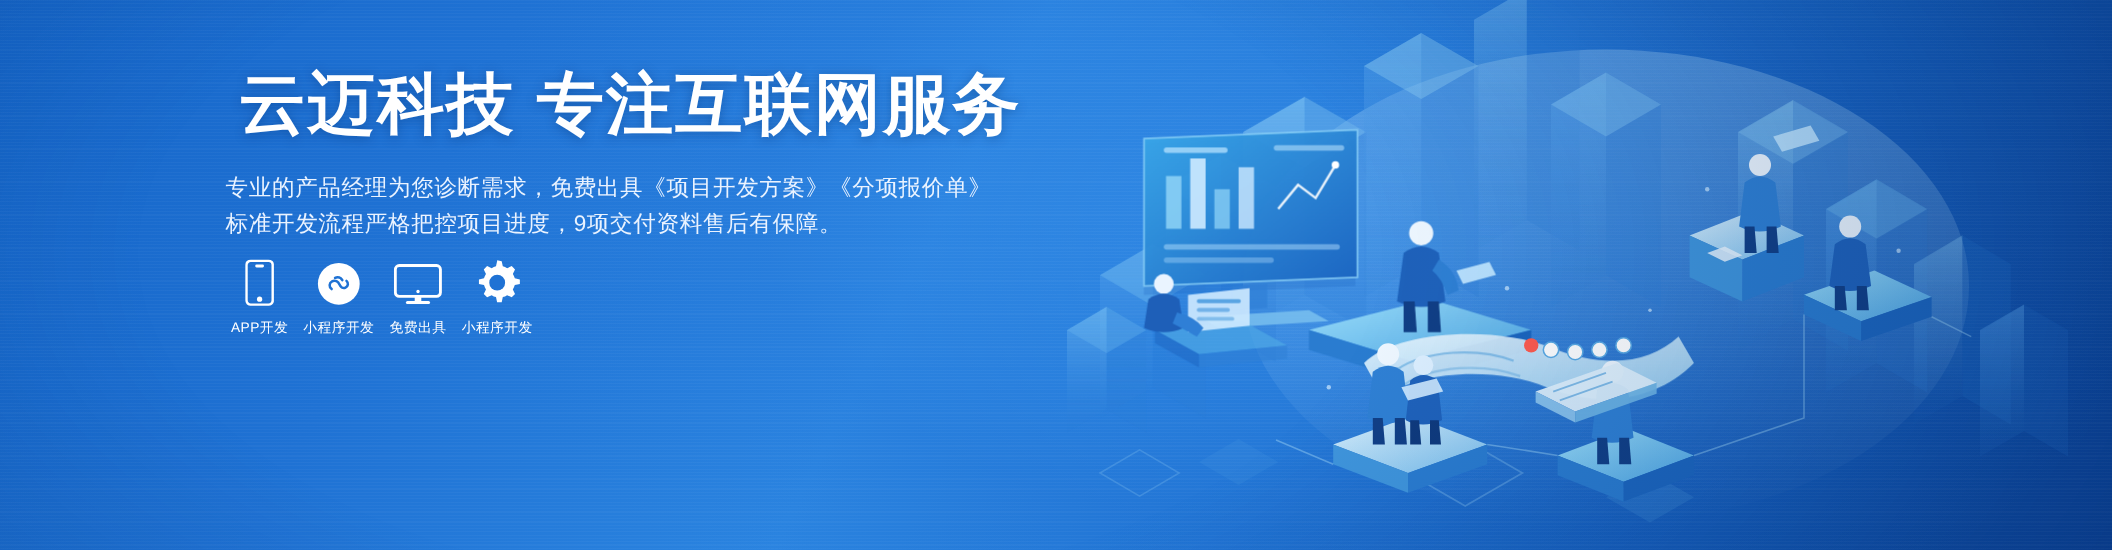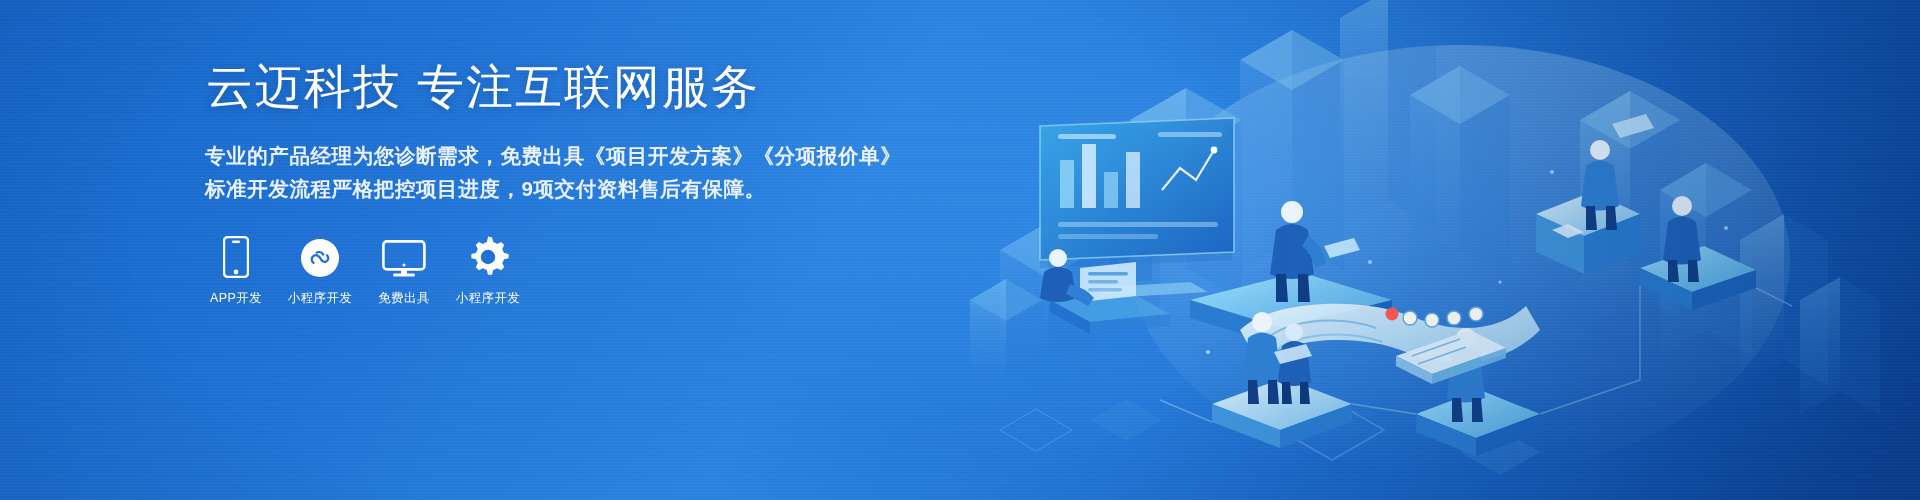--- a/index.html
+++ b/index.html
@@ -14,31 +14,31 @@
   .scan{position:absolute;inset:0;
     background:repeating-linear-gradient(to bottom,rgba(255,255,255,0.030) 0px,rgba(255,255,255,0.030) 1px,rgba(0,0,0,0) 1px,rgba(0,0,0,0) 3px);
     pointer-events:none;}
   .vig{position:absolute;inset:0;
     background:radial-gradient(ellipse 1400px 760px at 36% 46%, rgba(0,0,0,0) 40%, rgba(3,40,96,0.30) 100%);
     pointer-events:none;}
 
   
   .copy{position:absolute;left:205px;top:62px;width:760px;}
   .title{
-    color:#ffffff;font-size:47px;line-height:1.08;font-weight:400;
-    letter-spacing:2px;margin:0 0 26px 1px;white-space:nowrap;
+    color:#ffffff;font-size:61px;line-height:1.08;font-weight:700;
+    letter-spacing:2px;margin:0 0 26px 12px;white-space:nowrap;
     text-shadow:0 2px 10px rgba(4,44,104,0.35);
   }
   .sub{color:#eaf3ff;font-size:20.5px;line-height:1.62;letter-spacing:0.6px;margin:0;white-space:nowrap;}
-  .sub span{display:block;font-weight:bold;}
+  .sub span{display:block;}
 
   
   .icons{position:absolute;left:200px;top:232px;display:flex;align-items:flex-start;}
   .ico-item{width:72px;display:flex;flex-direction:column;align-items:center;margin-right:0px;}
-  .ico-item + .ico-item{margin-left:12px;justify-content:center;}
+  .ico-item + .ico-item{margin-left:0px;justify-content:center;}
   .ico-box{height:46px;display:flex;align-items:flex-end;justify-content:center;}
   .ico-box svg{display:block;}
   .ico-label{margin-top:12px;color:#ffffff;font-size:12.5px;letter-spacing:.4px;white-space:nowrap;text-align:center;}
 
   
   .art{position:absolute;right:0;top:0;width:980px;height:500px;}
   .art svg{position:absolute;right:-10px;top:0;}
 </style>
 </head>
 <body>

